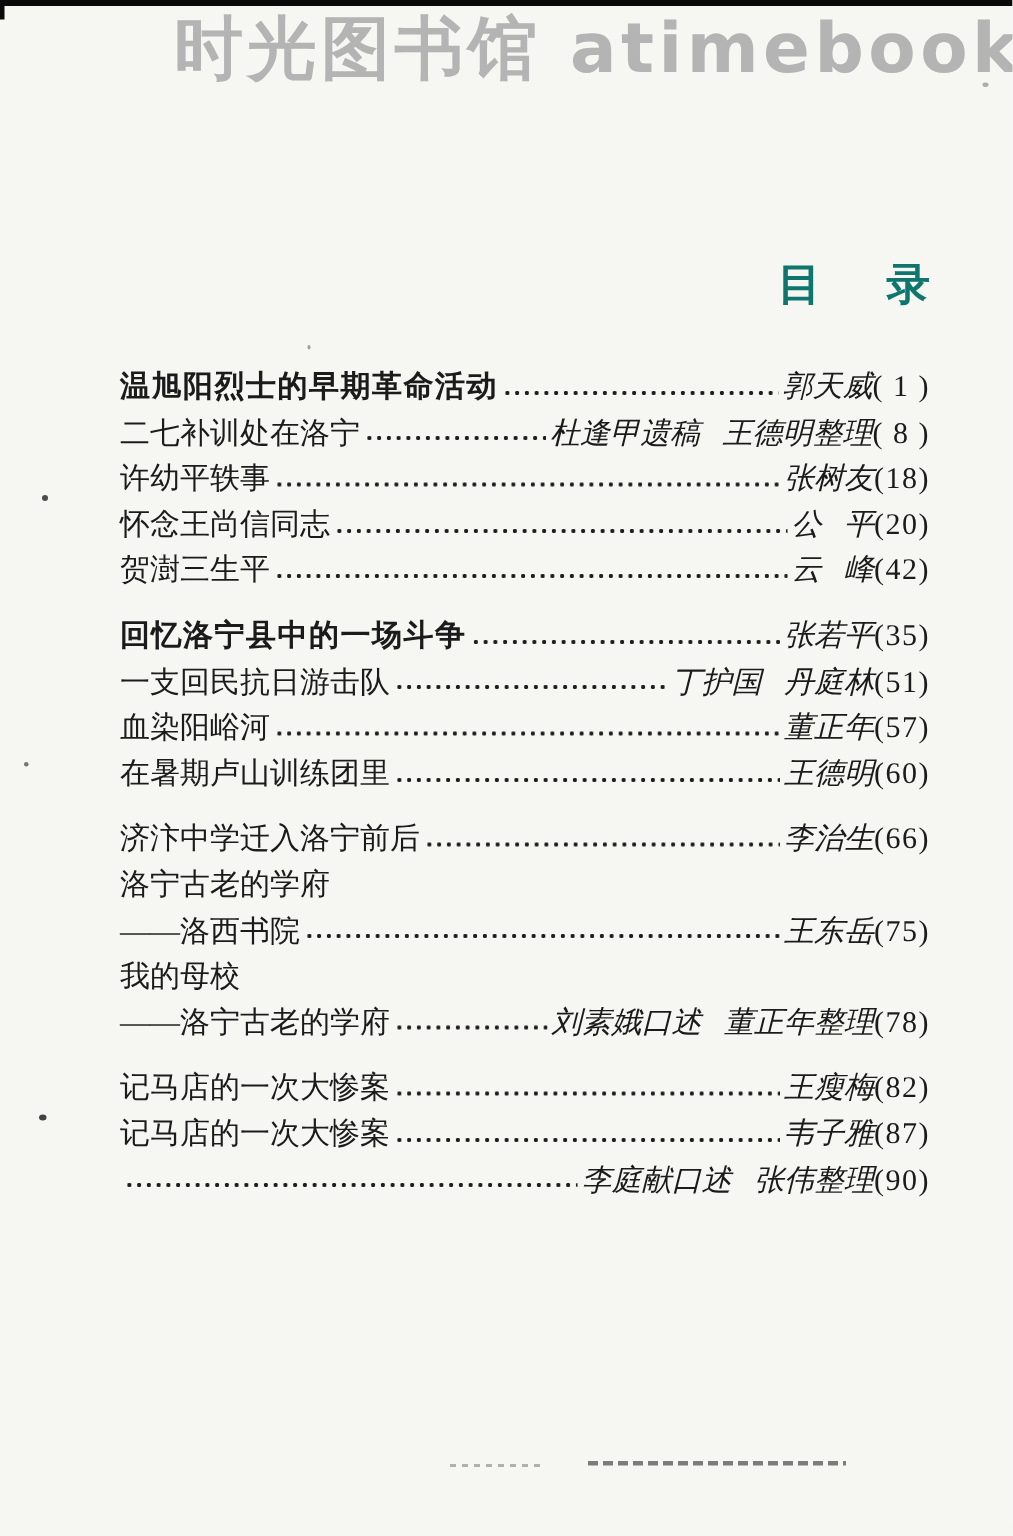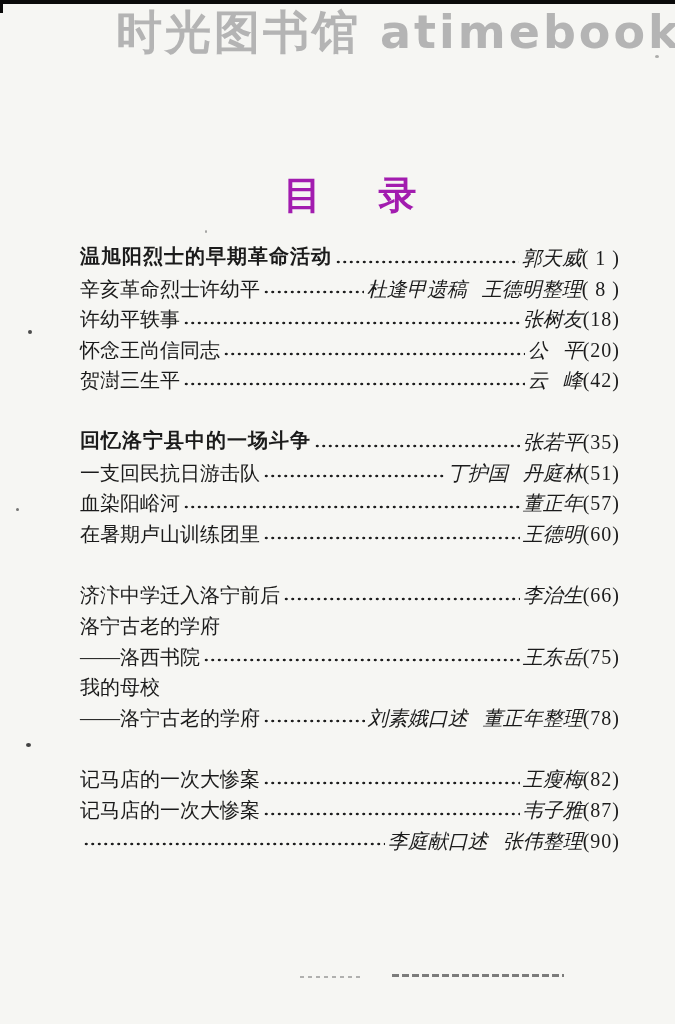--- a/index.html
+++ b/index.html
@@ -21,40 +21,40 @@
     position:absolute;left:116px;top:2px;
     font-family:"DejaVu Sans","Liberation Sans",sans-serif;
     font-weight:700;
     font-size:46px;
     letter-spacing:3px;
     color:#b4b4b4;
     white-space:pre;
   }
   .page-title{
     position:absolute;left:80px;top:170px;width:540px;
-    text-align:center;
-    font-size:38px;
+    text-align:right;
+    font-size:29px;
     font-weight:700;
     white-space:pre;
-    color:#a21caf;
+    color:#0f766e;
   }
   .toc{
     position:absolute;left:80px;top:243px;width:540px;
   }
   .toc-row{
     display:flex;
     align-items:center;
     height:30.6px;
     font-size:20px;
     line-height:30.6px;
   }
-  .toc-row.group-start{margin-top:31px;align-items:center;}
+  .toc-row.group-start{margin-top:13px;align-items:center;}
   .entry-title{white-space:pre;flex:0 0 auto;}
   .toc-row.bold .entry-title{
-    font-family:Liberation Mono, monospace;
+    font-family:Liberation Serif, serif;
     font-weight:700;
     letter-spacing:1px;
   }
   .dot-leader{
     flex:1 1 auto;
     align-self:stretch;
     margin:0 3px;
     background-image:radial-gradient(circle,#1e1e1e 1.25px,rgba(0,0,0,0) 1.6px);
     background-size:6.5px 4px;
     background-repeat:repeat-x;
@@ -93,21 +93,21 @@
   <div class="page-title">目      录</div>
 
   <div class="toc">
       <div class="toc-row bold">
       <span class="entry-title">温旭阳烈士的早期革命活动</span>
       <span class="dot-leader"></span>
       <span class="entry-author">郭天威</span>
       <span class="entry-page">( 1 )</span>
     </div>
       <div class="toc-row">
-      <span class="entry-title">辛亥革命烈士许幼平</span>
+      <span class="entry-title">二七补训处在洛宁</span>
       <span class="dot-leader"></span>
       <span class="entry-author">杜逢甲遗稿   王德明整理</span>
       <span class="entry-page">( 8 )</span>
     </div>
       <div class="toc-row">
       <span class="entry-title">许幼平轶事</span>
       <span class="dot-leader"></span>
       <span class="entry-author">张树友</span>
       <span class="entry-page">(18)</span>
     </div>

